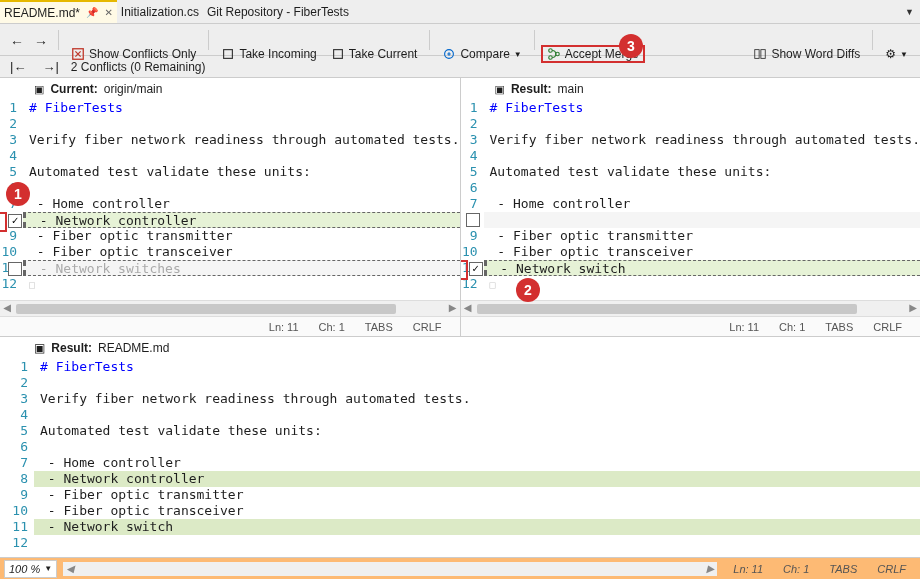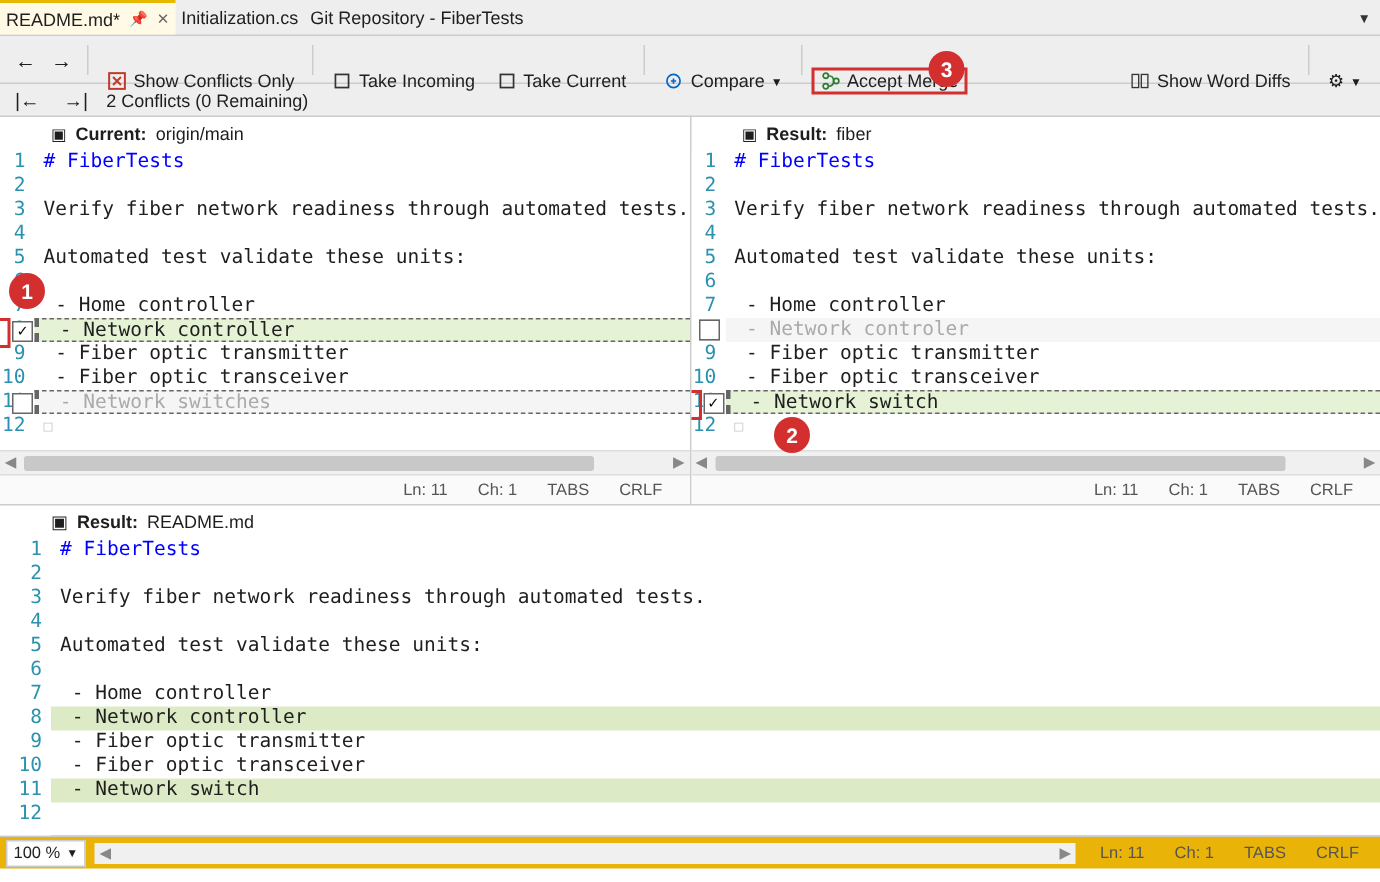--- a/index.html
+++ b/index.html
@@ -44,21 +44,21 @@
 .status-strip { height: 20px; display: flex; align-items: center; border-top: 1px solid #ddd; font-size: 11px; color: #555; padding: 0 8px; background: #fafafa; }
 .status-strip .sp { flex: 1; }
 .status-strip .cell { padding: 0 10px; }
 .scrollbar-h { height: 16px; background: #f0f0f0; border-top: 1px solid #ddd; position: relative; }
 .scrollbar-h .thumb { position: absolute; height: 10px; top: 3px; background: #c8c8c8; border-radius: 2px; }
 .scroll-btn { position: absolute; width: 14px; height: 14px; top: 1px; color: #888; text-align: center; font-size: 10px; cursor: pointer; }
 .result-section { border-top: 1px solid #ccc; }
 .result-header { height: 22px; display: flex; align-items: center; padding: 0 8px 0 34px; gap: 6px; font-size: 12px; }
 .result-body { height: 198px; display: flex; font-family: Consolas, monospace; font-size: 13px; line-height: 16px; }
 .result-body .gutter { width: 34px; }
-.bottom-bar { height: 22px; display: flex; align-items: center; border-top: 1px solid #ccc; background: #eab308; padding: 0 4px; font-size: 11px; }
+.bottom-bar { height: 22px; display: flex; align-items: center; border-top: 1px solid #ccc; background: #fdba74; padding: 0 4px; font-size: 11px; font-style: italic; }
 .zoom-box { display: flex; align-items: center; gap: 4px; border: 1px solid #ccc; padding: 0 4px; background: #fff; height: 18px; }
 .bottom-bar .cell { padding: 0 10px; color: #555; }
 .bottom-scroll { flex: 1; margin: 0 6px; height: 14px; background: #f0f0f0; position: relative; }
 </style>
 </head>
 <body>
 
 <div class="tabs-bar">
   <div class="tab active">
     <span>README.md*</span>
@@ -191,21 +191,21 @@
       <div class="cell">Ch: 1</div>
       <div class="cell">TABS</div>
       <div class="cell">CRLF</div>
     </div>
   </div>
 
   <div class="pane">
     <div class="pane-header">
       <span class="box-icon">▣</span>
       <strong>Result:</strong>
-      <span>fiber</span>
+      <span>main</span>
     </div>
     <div class="code-area">
       <div class="gutter" id="current-gutter">
           <div>1</div>
           <div>2</div>
           <div>3</div>
           <div>4</div>
           <div>5</div>
           <div>6</div>
           <div>7</div>
@@ -216,21 +216,21 @@
           <div>12</div>
         </div>
       <div class="code-lines" id="current-lines">
           <div class="code-line md-heading"><span># FiberTests</span></div>
           <div class="code-line"><span></span></div>
           <div class="code-line"><span>Verify fiber network readiness through automated tests.</span></div>
           <div class="code-line"><span></span></div>
           <div class="code-line"><span>Automated test validate these units:</span></div>
           <div class="code-line"><span></span></div>
           <div class="code-line"><span> - Home controller</span></div>
-          <div class="code-line faded-line"><span class="checkbox-cell"><span class="checkbox-outer"></span></span><span class="checkbox-cell"><span class="checkbox-outer"></span></span><span> - Network controler</span></div>
+          <div class="code-line faded-line"><span class="checkbox-cell"><span class="checkbox-outer"></span></span><span class="checkbox-cell"><span class="checkbox-outer"></span></span></div>
           <div class="code-line"><span> - Fiber optic transmitter</span></div>
           <div class="code-line"><span> - Fiber optic transceiver</span></div>
           <div class="code-line checked-line"><span class="checkbox-cell"><span class="checkbox-outer checked"></span><span class="checkbox-highlight"></span></span><span> - Network switch</span></div>
           <div class="code-line"><span></span><span class="eol-mark">□</span></div>
         </div>
     </div>
     <div class="scrollbar-h">
       <div class="scroll-btn" style="left:0">◀</div>
       <div class="thumb" style="left:16px;width:380px"></div>
       <div class="scroll-btn" style="right:0">▶</div>

